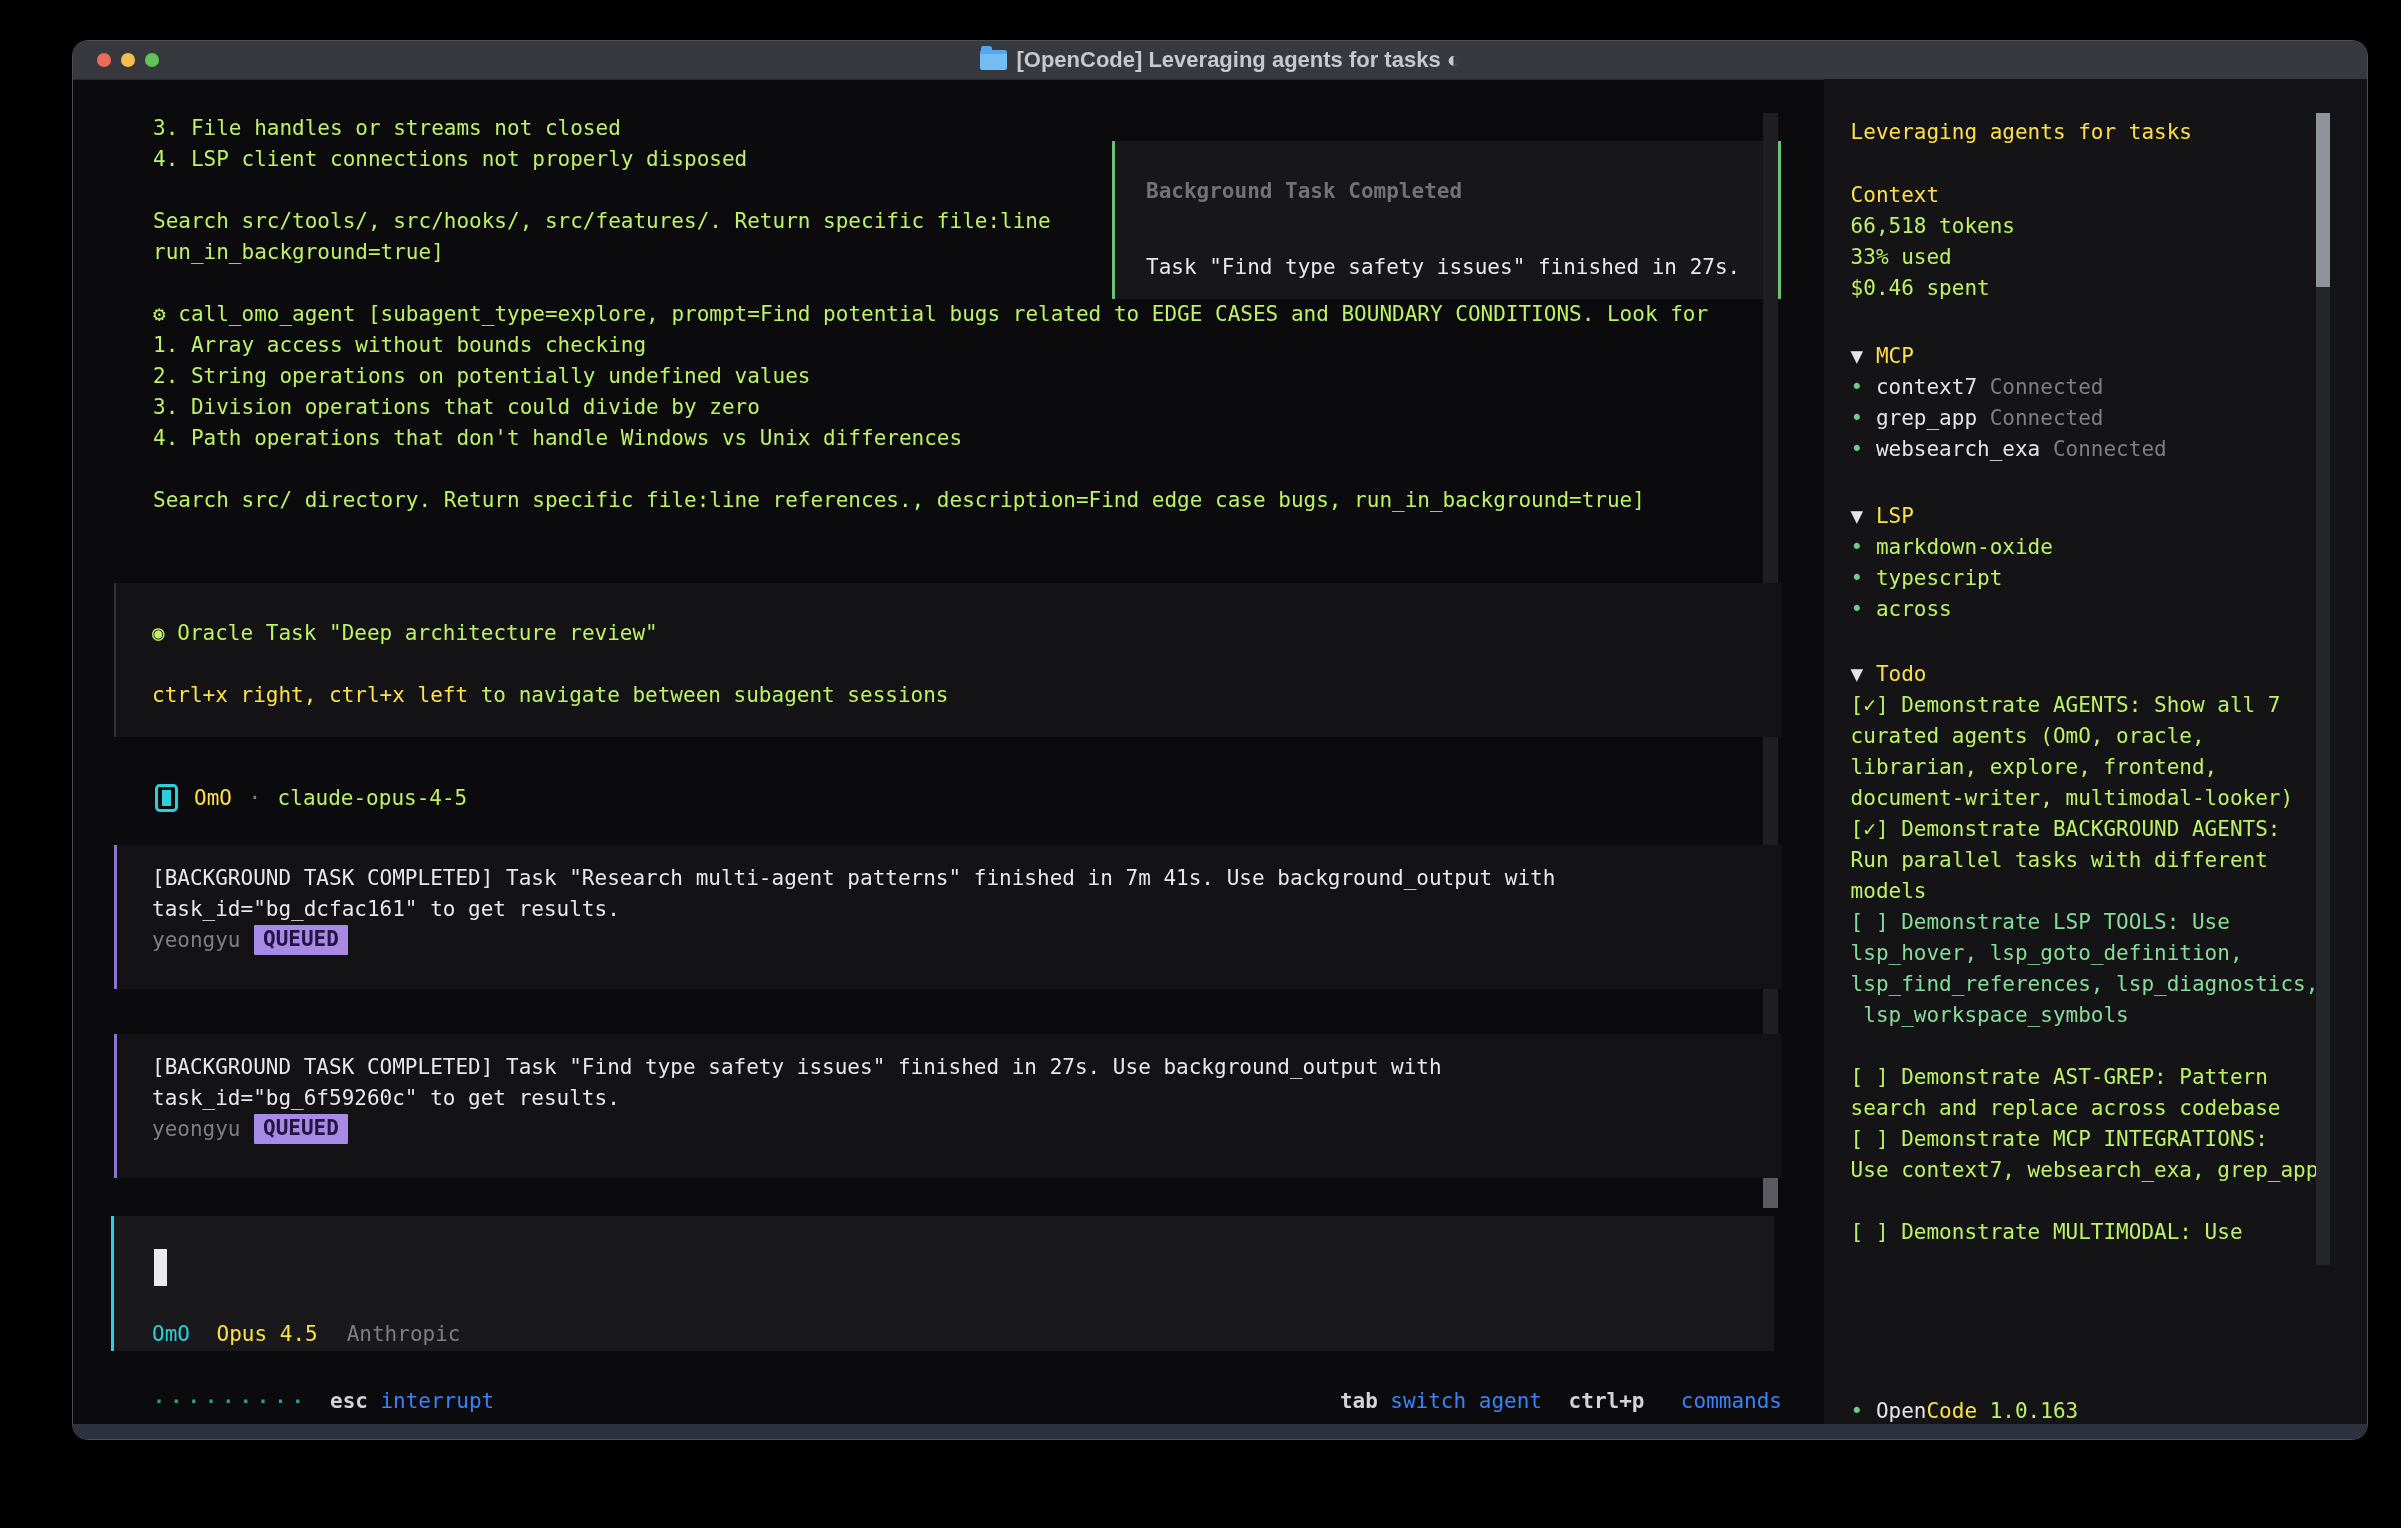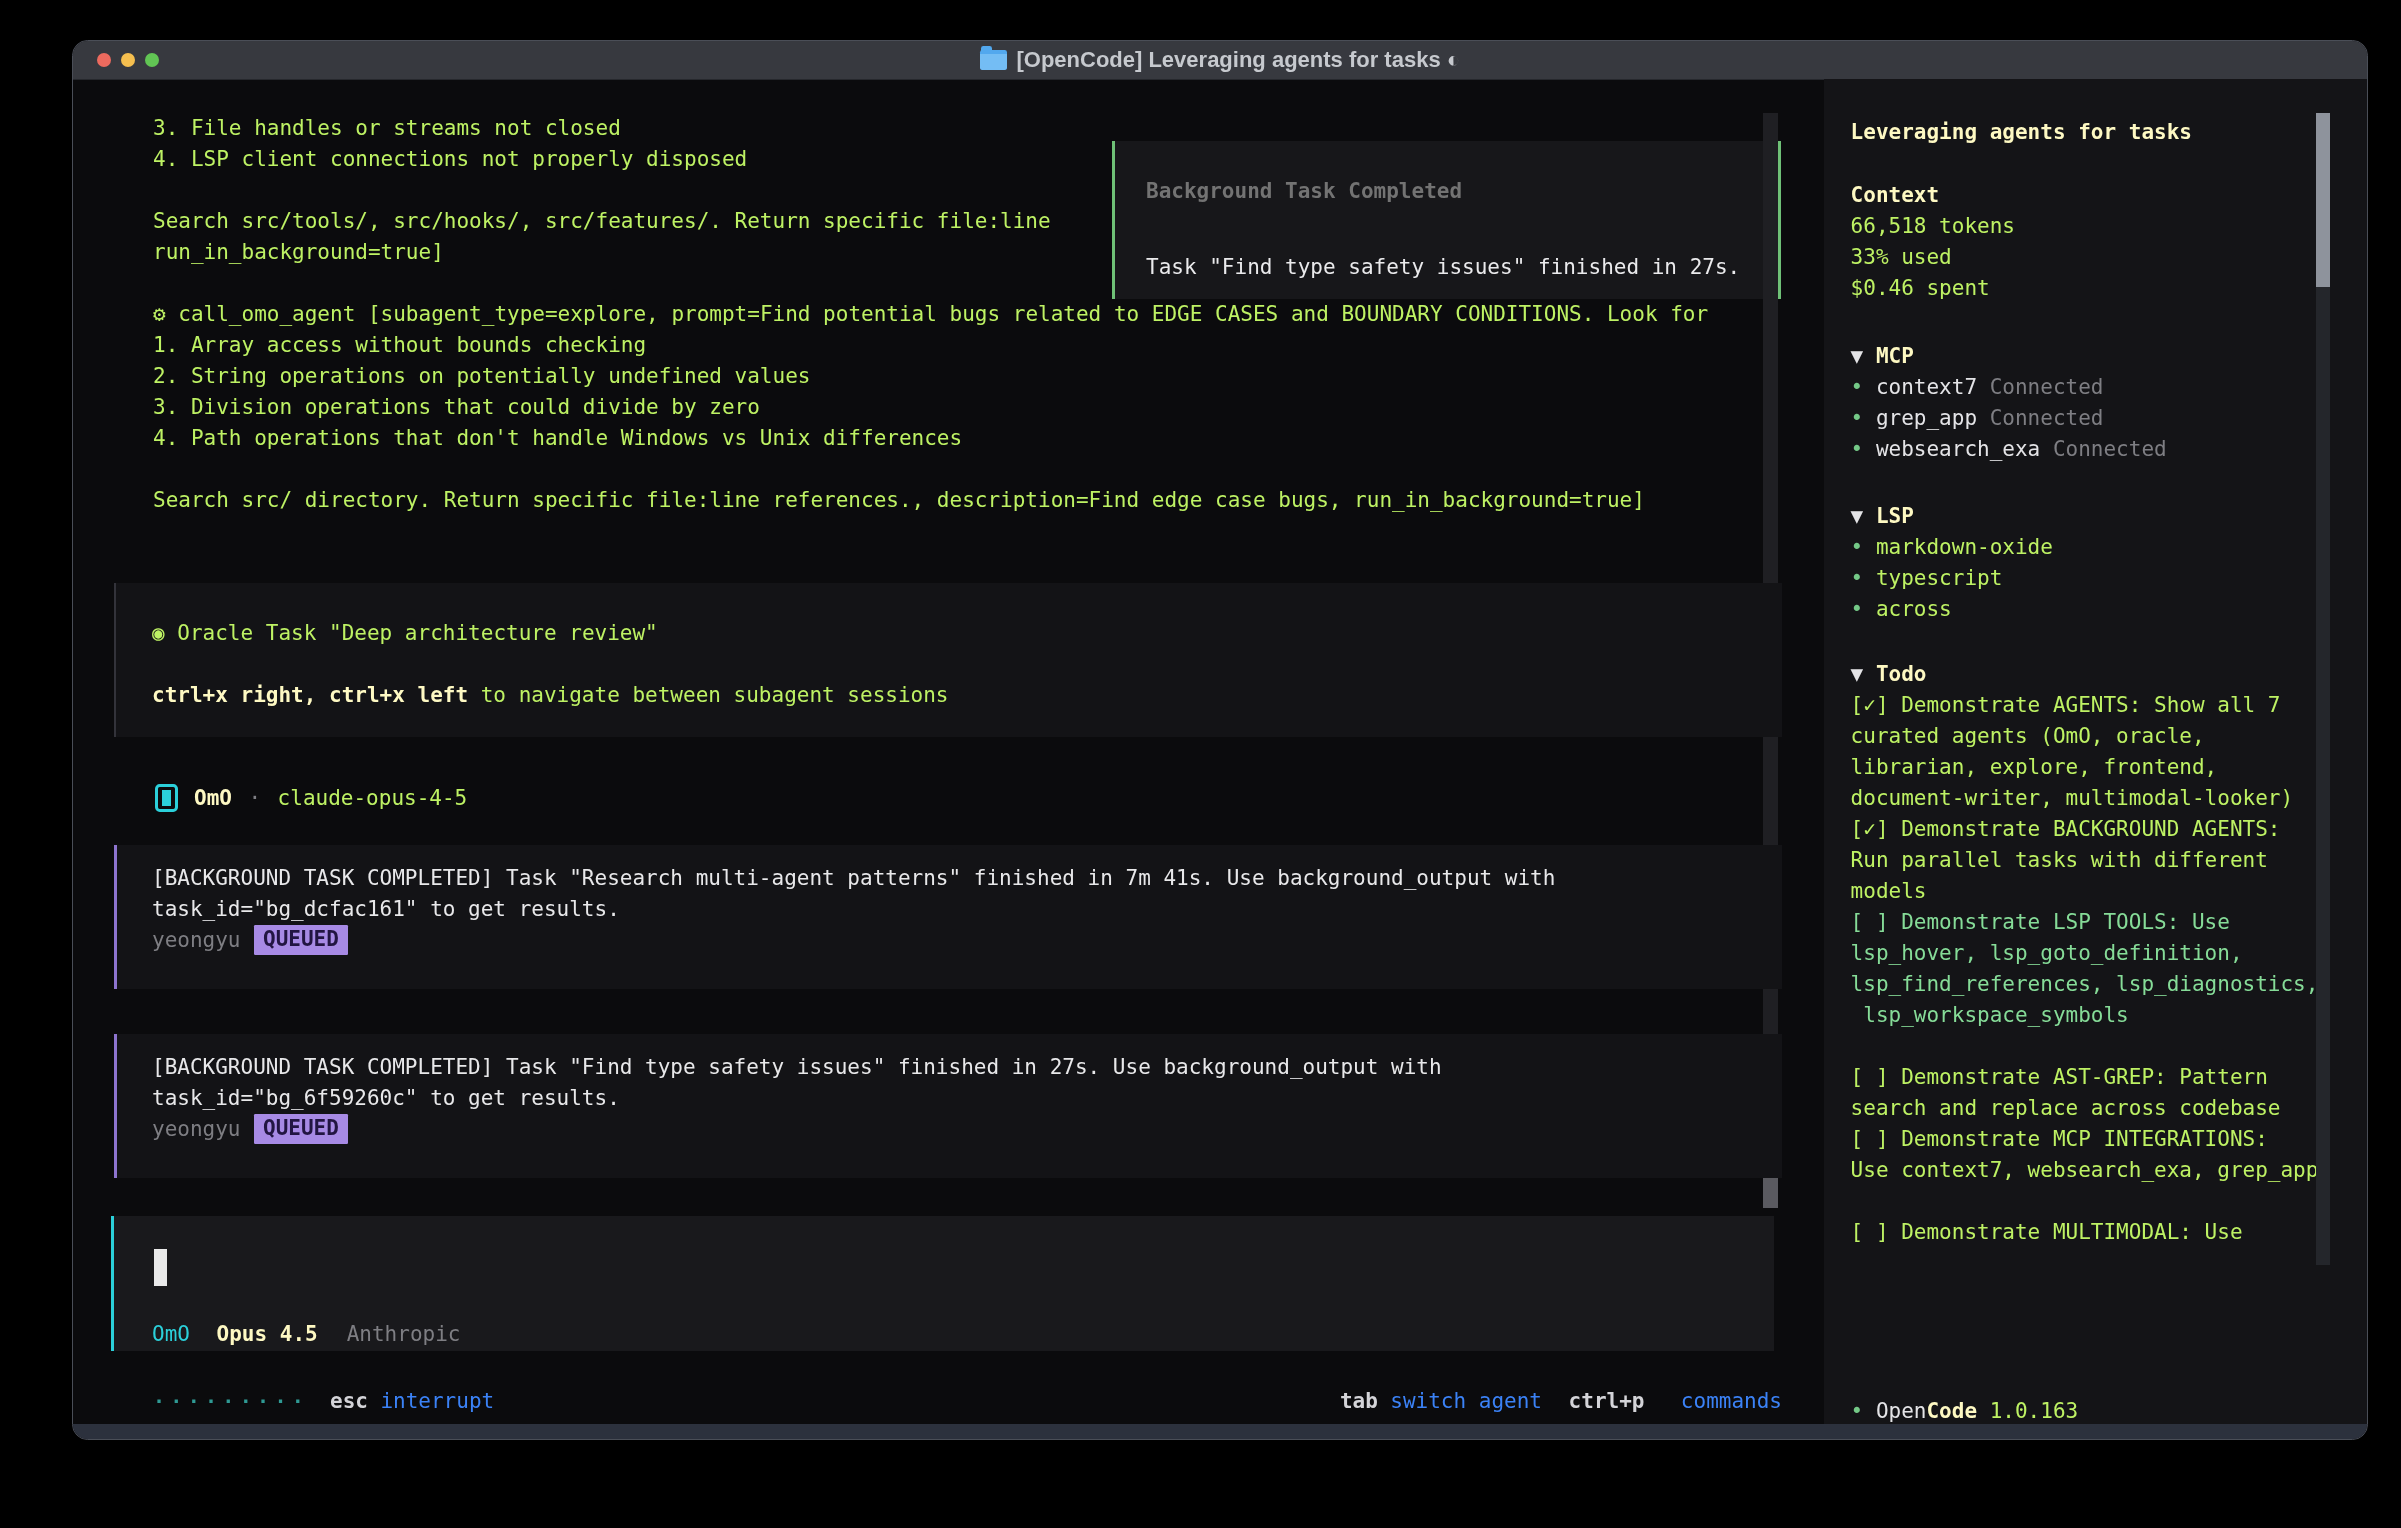--- a/index.html
+++ b/index.html
@@ -13,21 +13,21 @@
   .tl-green{left:72px;background:#61c554;}
   .titlebar-title{position:absolute;left:0;right:0;top:0;height:38px;display:flex;justify-content:center;align-items:center;gap:9.5px;
       font-family:"Liberation Sans","DejaVu Sans",sans-serif;font-weight:bold;font-size:22px;color:#c6c9ce;}
   .folder-icon{display:inline-block;width:27px;height:20px;background:#52a8ee;border-radius:2.4px;position:relative;}
   .folder-icon::before{content:"";position:absolute;left:0.6px;top:-4.1px;width:11.8px;height:5.9px;background:#52a8ee;border-radius:2.4px 2.4px 0 0;}
   .folder-icon::after{content:"";position:absolute;left:0;top:3.5px;width:27px;height:16.5px;background:#74bdf4;border-radius:0 0 2.4px 2.4px;}
 
   .row{height:31px;line-height:31px;white-space:pre;font-size:21px;}
   .c-dim{color:#bef264}
   .c-bright{color:#e4e4e7}
-  .c-bb{color:#fef9c3;font-weight:bold}
+  .c-bb{color:#fde047;font-weight:normal}
   .c-green{color:#86dc98}
   .c-gbullet{color:#74c987}
   .c-faint{color:#7e7e83}
   .c-cyan{color:#2bd0da}
 
   .stream{position:absolute;left:80px;top:72px;}
 
   .toast{position:absolute;left:1039px;top:100px;width:669px;height:158px;background:#17171a;
          border-left:3px solid #6fc177;border-right:3px solid #6fc177;box-sizing:border-box;padding:37px 0 0 31px;}
   .toast-title{font-size:21px;line-height:26px;font-weight:bold;color:#737373;white-space:pre;}

